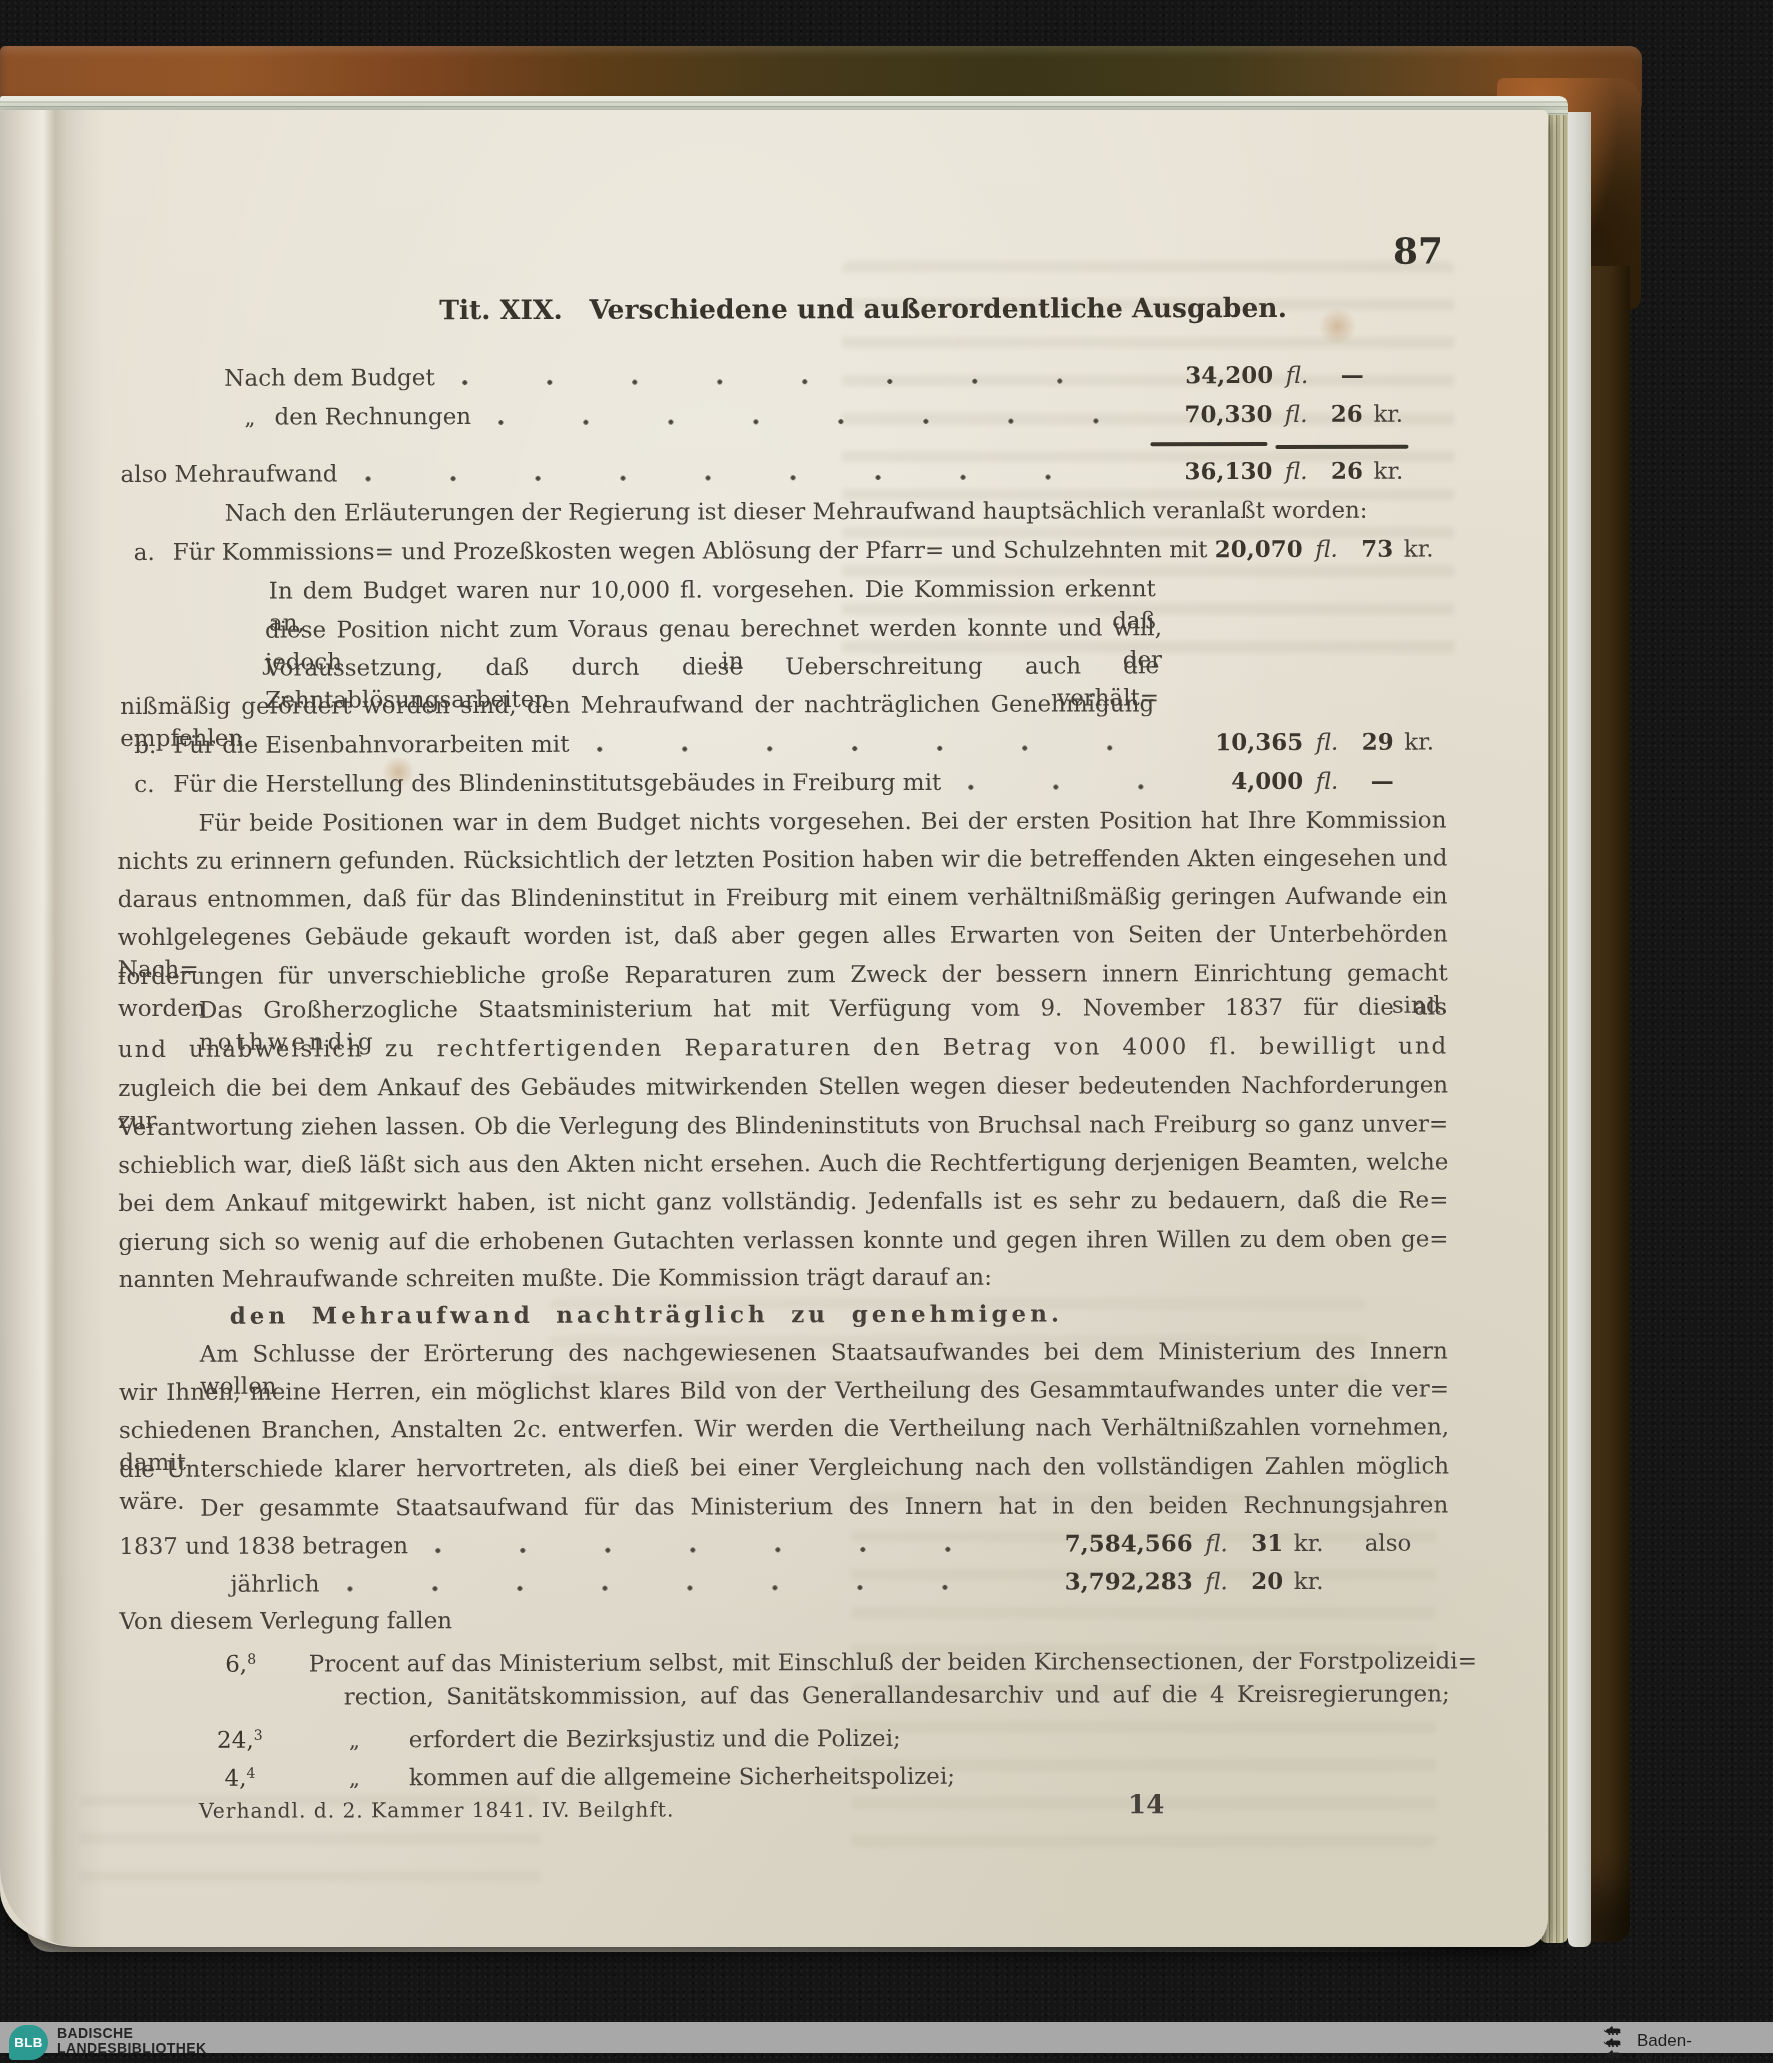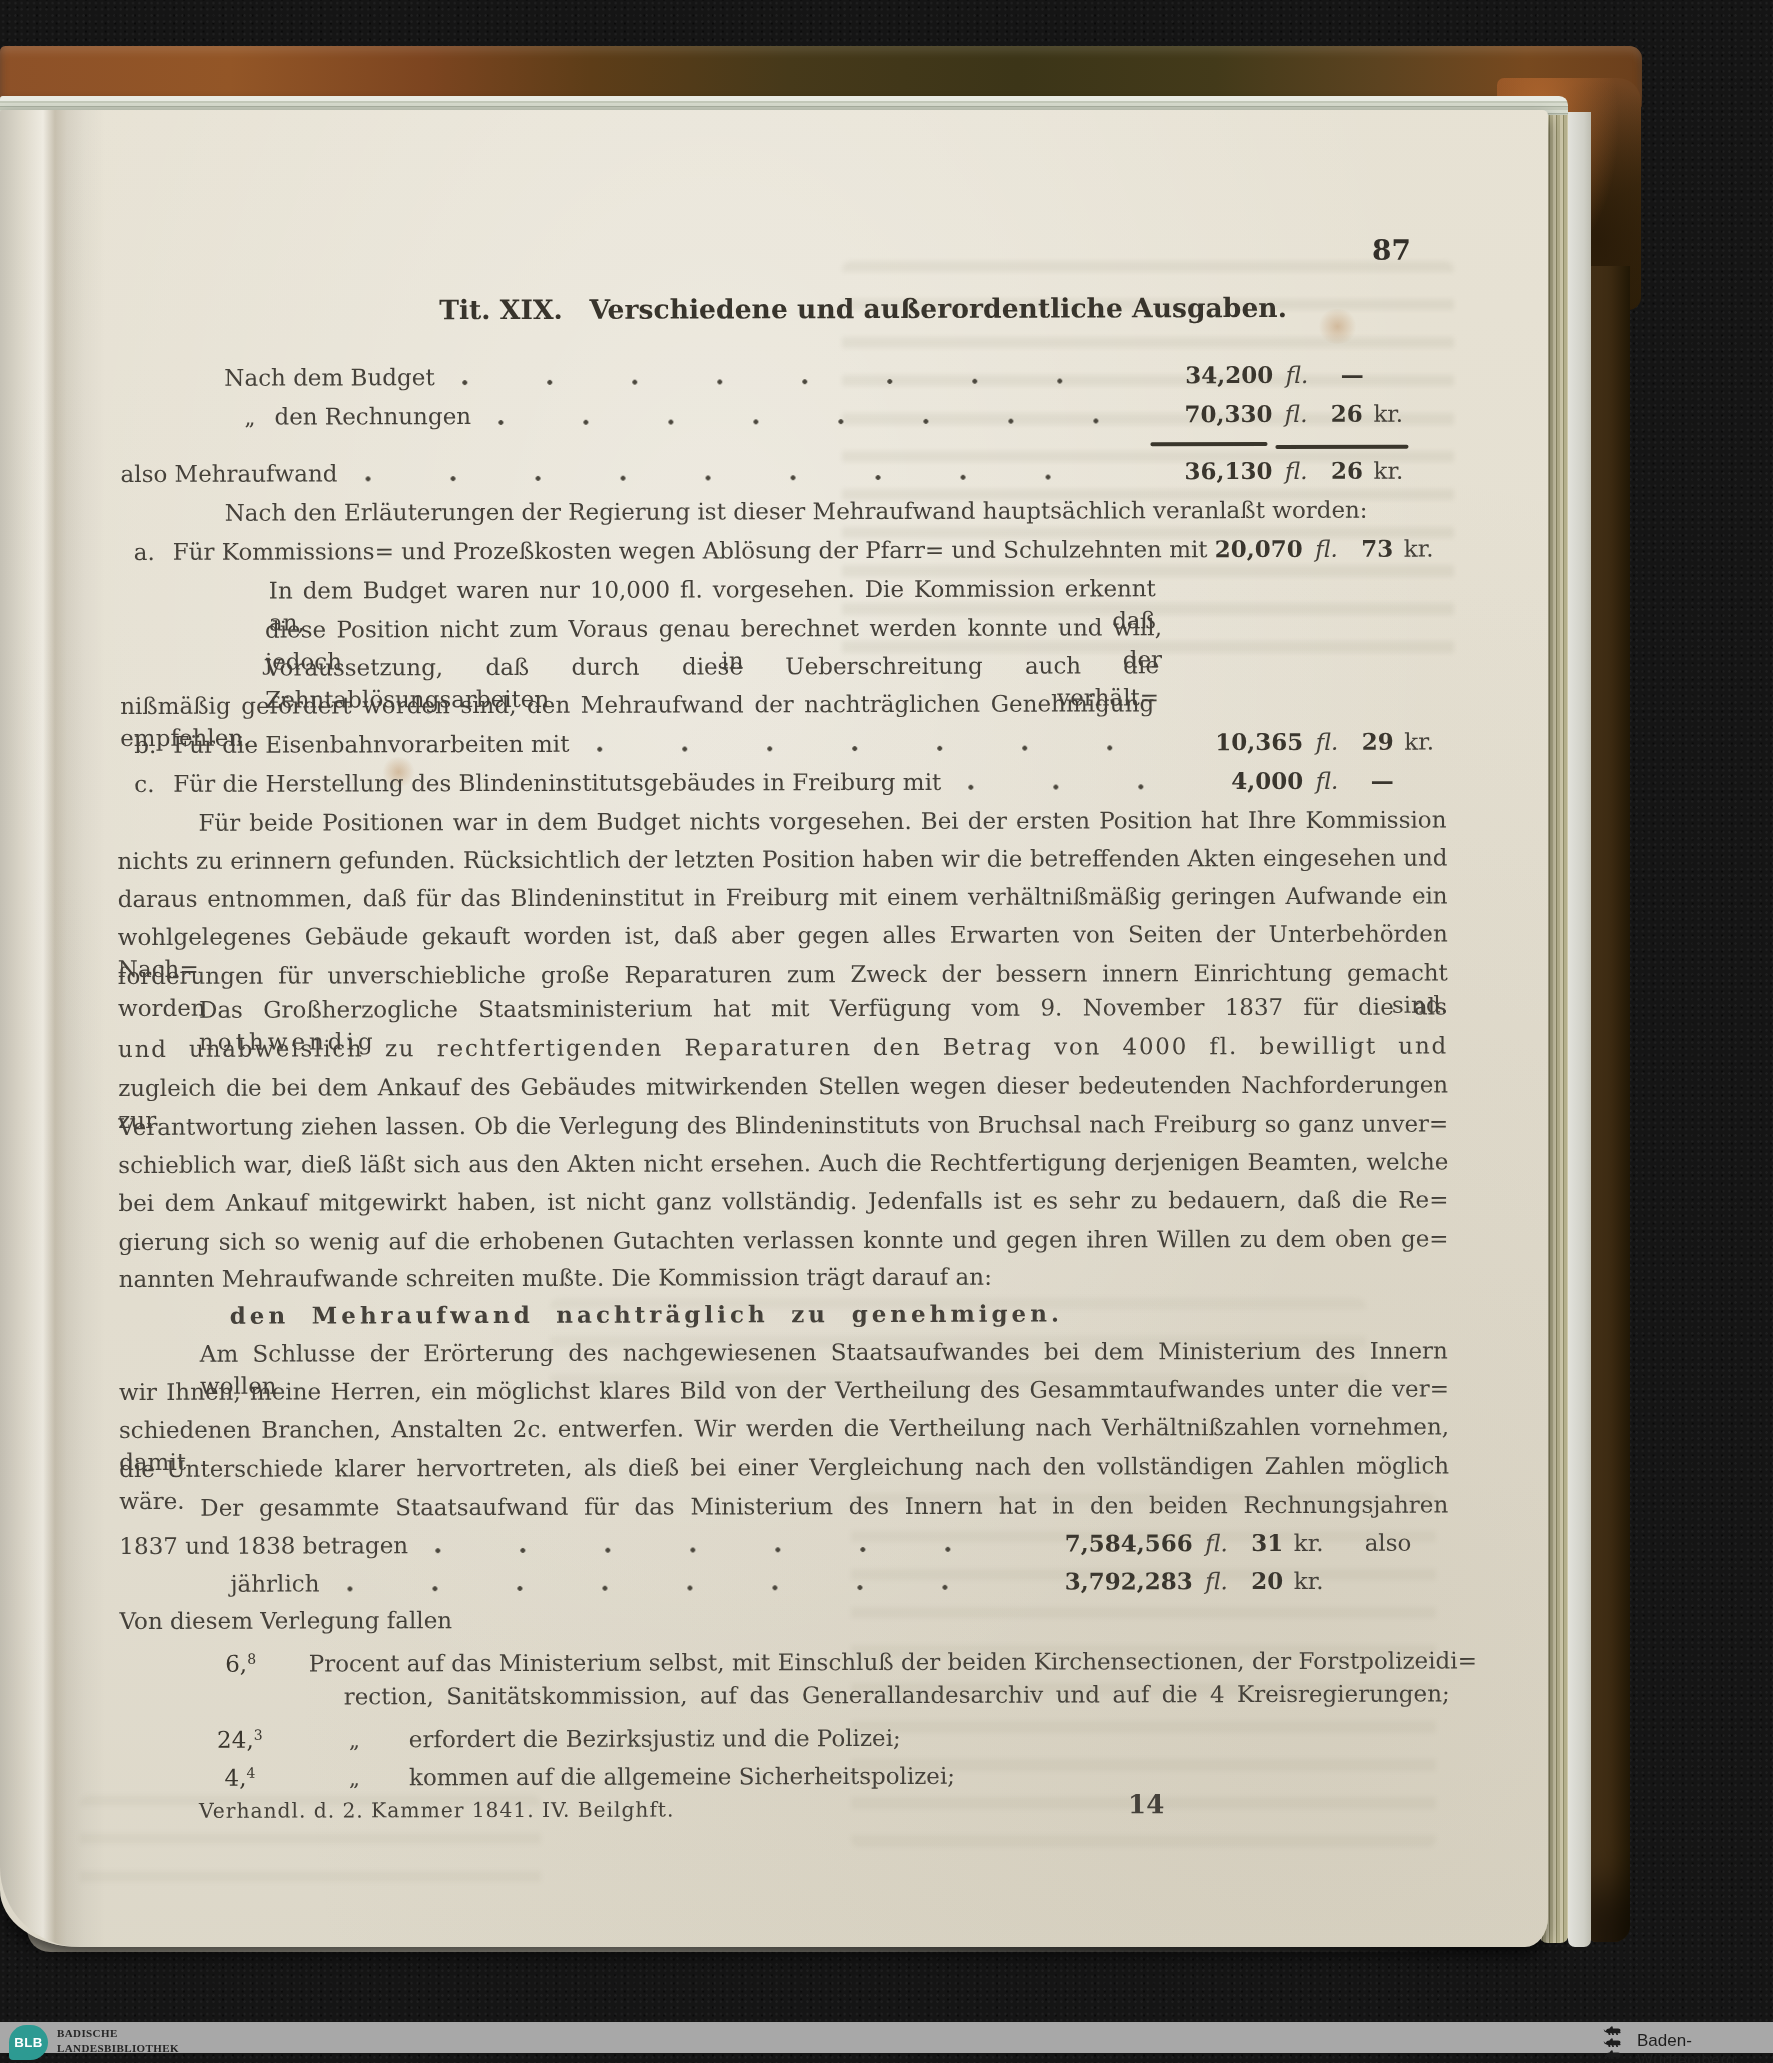--- a/index.html
+++ b/index.html
@@ -64,38 +64,38 @@
     background-image:radial-gradient(circle at 3.5px 3.5px,#4b473d 2px,rgba(0,0,0,0) 2.7px);
     background-size:85px 7px;background-repeat:repeat-x;}
   .amt{display:flex;align-items:baseline;flex:0 0 auto;}
   .num{width:133px;text-align:right;font-weight:700;color:#3a362e;}
   .numw{width:177px;}
   .fl{width:39px;margin-left:12.4px;font-style:italic;}
   .krn{width:39px;text-align:right;font-weight:700;color:#3a362e;}
   .kru{width:43px;margin-left:10.6px;}
   .suffix{width:64px;margin-left:10.6px;text-align:right;}
   .title{font-weight:700;font-size:26.6px;color:#38342c;display:flex;gap:26.6px;}
-  .pageno{font-weight:700;font-size:28px;color:#34302a;}
+  .pageno{font-weight:700;font-size:36px;color:#34302a;margin-left:21px;}
   .rule{position:absolute;background:#3a362c;height:4.4px;border-radius:1.8px;}
   .pv{width:62px;flex:0 0 auto;text-align:center;font-weight:400;color:#3a362e;}
   .pv sup{font-size:14px;vertical-align:8px;letter-spacing:0;}
   .pd{width:39px;flex:0 0 auto;margin-left:64px;text-align:center;font-size:21px;}
   .pt{margin-left:35px;flex:0 0 auto;}
   .pt1{margin-left:37px;}
   .ftr{font-size:20.4px;letter-spacing:0.9px;}
   .ftrnum{font-size:26px;font-weight:700;}
   .ditto{width:30px;flex:0 0 auto;font-size:21px;}
   
   .graybar{position:absolute;left:0;top:2022px;width:1773px;height:31px;background:#a8a8a8;
     font-family:"Liberation Sans","DejaVu Sans",sans-serif;}
   .blb-badge{position:absolute;left:8.9px;top:2.7px;width:39px;height:35px;border-radius:19.5px 19.5px 19.5px 4.4px;
     display:flex;align-items:center;justify-content:center;
     color:#fff;font-weight:700;font-size:13.3px;letter-spacing:0.4px;}
-  .libname{position:absolute;left:57px;top:3.5px;font-weight:700;font-size:11px;line-height:15px;
-    color:#262626;letter-spacing:0.4px;font-family:Liberation Serif, serif;}
+  .libname{position:absolute;left:57px;top:3.5px;font-weight:700;font-size:14px;line-height:15px;
+    color:#262626;letter-spacing:0.4px;}
   .lions{position:absolute;left:1598px;top:2.7px;width:30px;height:35px;display:flex;flex-direction:column;justify-content:space-between;}
   .lions svg{display:block;}
   .statename{position:absolute;left:1637px;top:8.9px;font-size:17px;color:#1e1e1e;}
 </style>
 </head>
 <body>
 
 <div class="stage">
 
   <div class="cover-top"></div>

